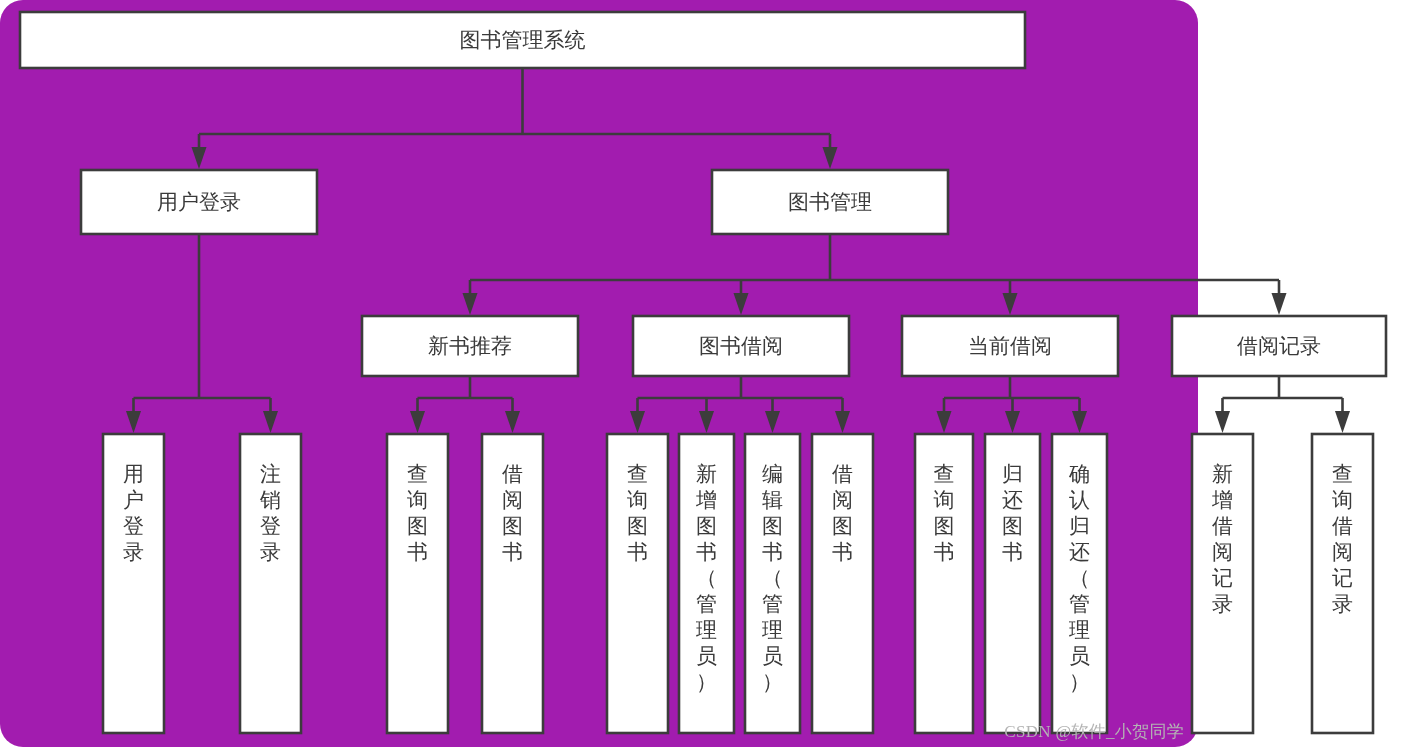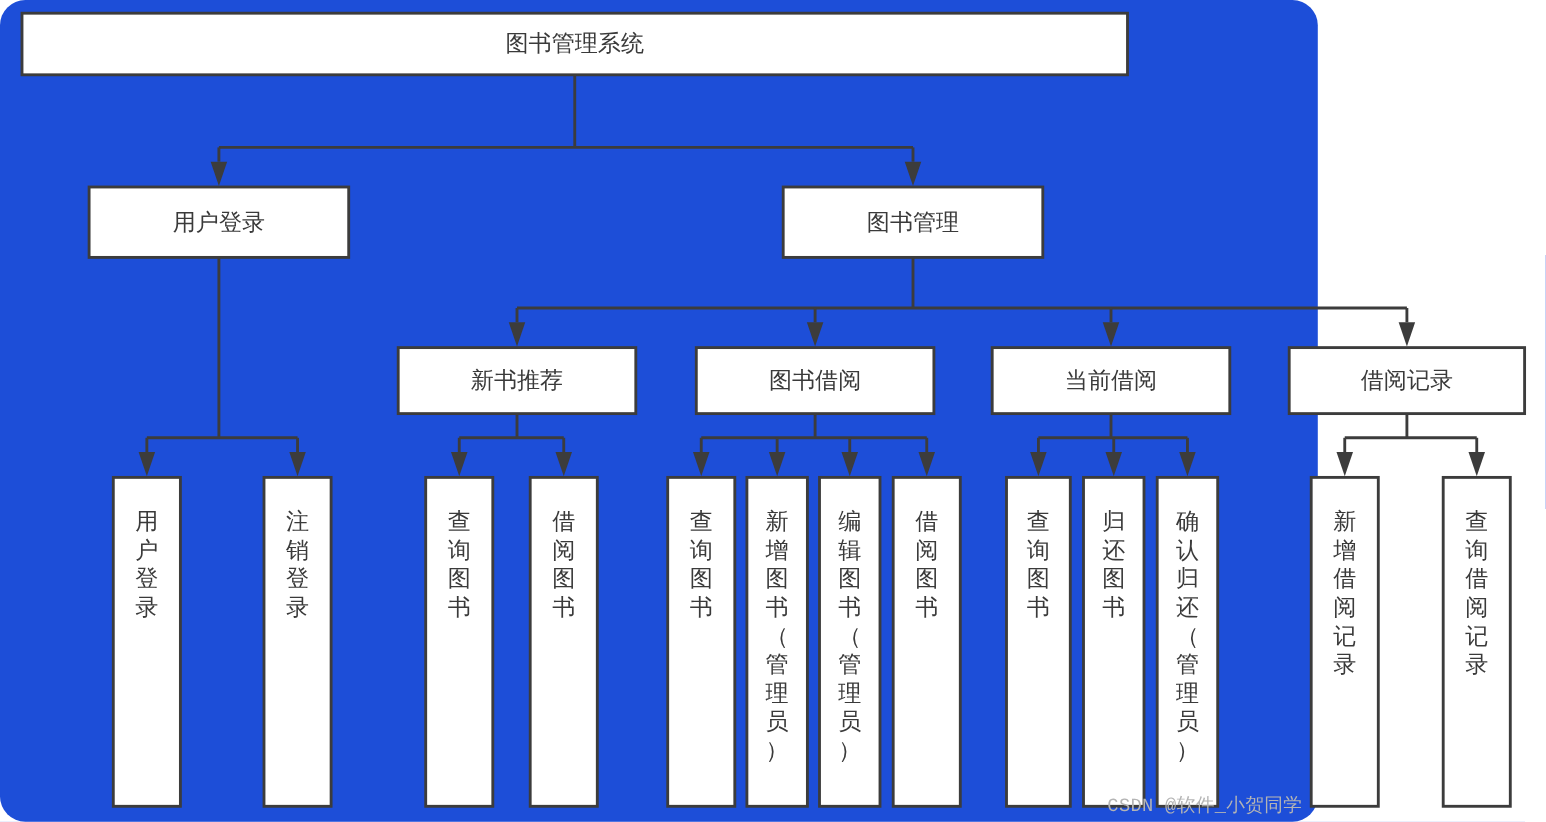--- a/index.html
+++ b/index.html
@@ -10,21 +10,21 @@
   body {
     width: 1405px;
     height: 747px;
     font-family: "DejaVu Sans", "Liberation Sans", sans-serif;
     overflow: hidden;
   }
   #diagram-root {
     position: relative;
     width: 1198px;
     height: 747px;
-    background: #1d4ed8;
+    background: #a21caf;
     border-radius: 23px;
   }
   svg.diagram-canvas {
     position: absolute;
     top: 0;
     left: 0;
     width: 1405px;
     height: 747px;
     display: block;
   }
@@ -53,21 +53,21 @@
   .node-label-vertical {
     fill: #3a3a3a;
     font-family: "DejaVu Sans", "Liberation Sans", sans-serif;
     font-size: 21px;
     text-anchor: middle;
   }
   .watermark-text {
     position: absolute;
     right: 14px;
     bottom: 4px;
-    font-family: Liberation Mono, monospace;
+    font-family: Liberation Serif, serif;
     font-size: 17px;
     color: #b4b4b4;
     white-space: nowrap;
     letter-spacing: 0.3px;
     margin-left: 48px;
   }
 </style>
 </head>
 <body>
 

